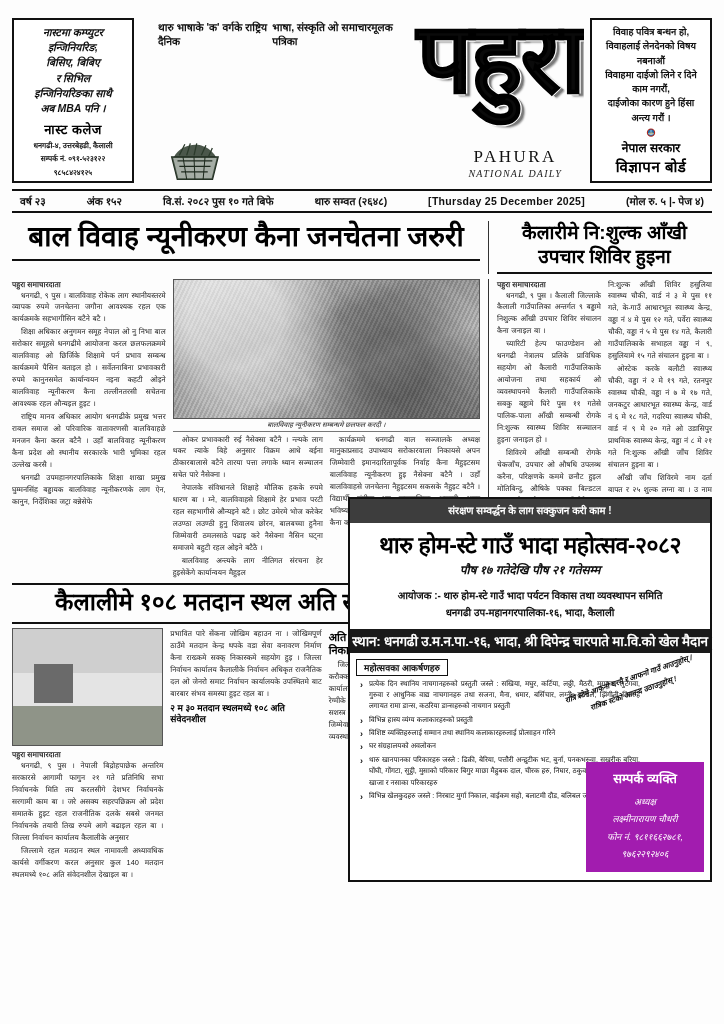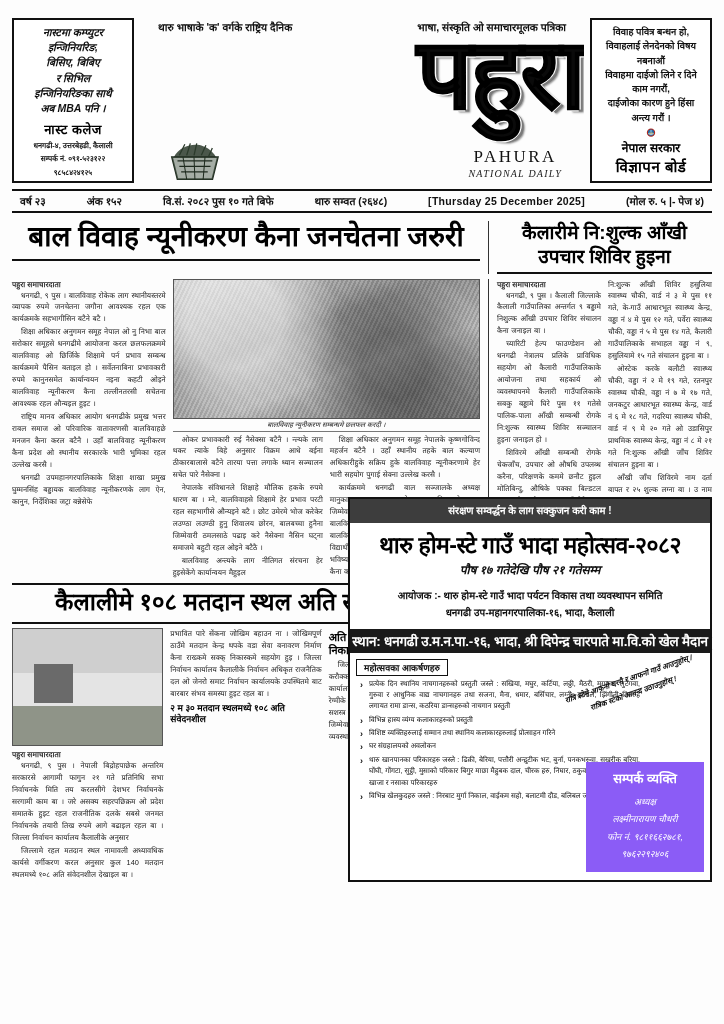--- a/index.html
+++ b/index.html
@@ -53,22 +53,22 @@
     font-weight: bold;
     line-height: 1.5;
     margin-top: 2px;
     color: #111;
   }
 
   .nameplate {
     flex: 1;
     position: relative;
     display: flex;
-    flex-direction: column;
-    align-items: flex-end;
+    flex-direction: row;
+    align-items: flex-start;
     overflow: hidden;
   }
   .taglines {
     width: 100%;
     display: flex;
     justify-content: space-between;
     padding: 2px 18px 0 18px;
     font-size: 10.5px;
     font-weight: bold;
     color: #111;
@@ -328,21 +328,21 @@
   }
   .fest-list li::before {
     content: "\203A";
     position: absolute; left: 0; top: -1px;
     font-weight: bold; font-size: 9px;
   }
   .contact-card {
     position: absolute;
     right: 6px; bottom: 8px;
     width: 118px;
-    background: #8b5cf6;
+    background: #a21caf;
     color: #fff;
     text-align: center;
     padding: 7px 5px 9px 5px;
   }
   .contact-card .ch {
     font-size: 13px; font-weight: bold; margin-bottom: 7px;
   }
   .contact-card .cl {
     font-size: 9px; font-style: italic; line-height: 1.9;
   }
@@ -462,21 +462,20 @@
             <div class="grain"></div>
           </div>
           <div class="caption">बालविवाह न्यूनीकरण सम्बन्धमे छलफल करदी ।</div>
           <div class="cols2">
             <div class="col">
               <div class="para">ओकर प्रभावकारी रुई नैसेक्सा बटैनै । न्ल्यके लाग थकर त्याके बिहे अनुसार विक्रम आधे बईना ठीकारबालासे बटैने तारया पत्ता लगाके  ध्यान सञ्चालन सचेत पारे नैसेक्ना ।</div>
               <div class="para">नेपालके संविधानले शिक्षाहे मौलिक हकके रुपमे धारण बा । म्ने, बालविवाहसे शिक्षामे हेर प्रभाव परटी रहल सहभागीसे औन्यइने बटै । छोट उमेरमे भोज करेकेर लउण्ठा लउण्ठी हुनु शिवालय छोरन, बालबच्चा हुनैना जिम्मेवारी ठमलसाठे पढाइ करे नैसेक्ना नैसिन घट्ना समाजमे बहुटी रहल ओइने बटैठै ।</div>
               <div class="para">बालविवाह अन्त्यके लाग नीतिगत संरचना हेर हुइसेकेंगे कार्यान्वयन मैहुइल</div>
             </div>
             <div class="col">
-              <div class="para">शिक्षा अधिकार अनुगमन समूह नेपालके कृष्णगोविन्द महर्जन बटैनै । उहाँ स्थानीय तहके बाल कल्याण अधिकारीहुके सक्रिय हुके बालविवाह न्यूनीकरणामे हेर भारी सहयोग पुगाई सेक्ना उल्लेख करसै ।</div>
               <div class="para">कार्यक्रममे धनगढी बाल सञ्जालके अध्यक्ष मानुकाप्रसाद उपाध्याय सरोकारवाला निकायसे अपन जिम्मेवारी इमानदारितापूर्वक निर्वाह कैना मैहुइटसम बालविवाह न्यूनीकरण हुइ नैसेक्ना बटैनै । उहाँ बालविवाहसे जनचेतना नैहुइटसम सकसके नैहुइट बटैनै । विद्यार्थी संगीता भट्ट बालबालिका अपनही अपन भविष्यप्रति सचेत नैहुइटसम भागके छोट उमेरमे भोज कैना कम नैरोकना बटैनै ।</div>
             </div>
           </div>
         </div>
       </div>
 
       <div class="rule-thick"></div>
       <div class="headline-main" style="font-size:24px;margin-top:3px">कैलालीमे १०८ मतदान स्थल अति संवेदनशील</div>
       <div class="rule-thick"></div>
 

